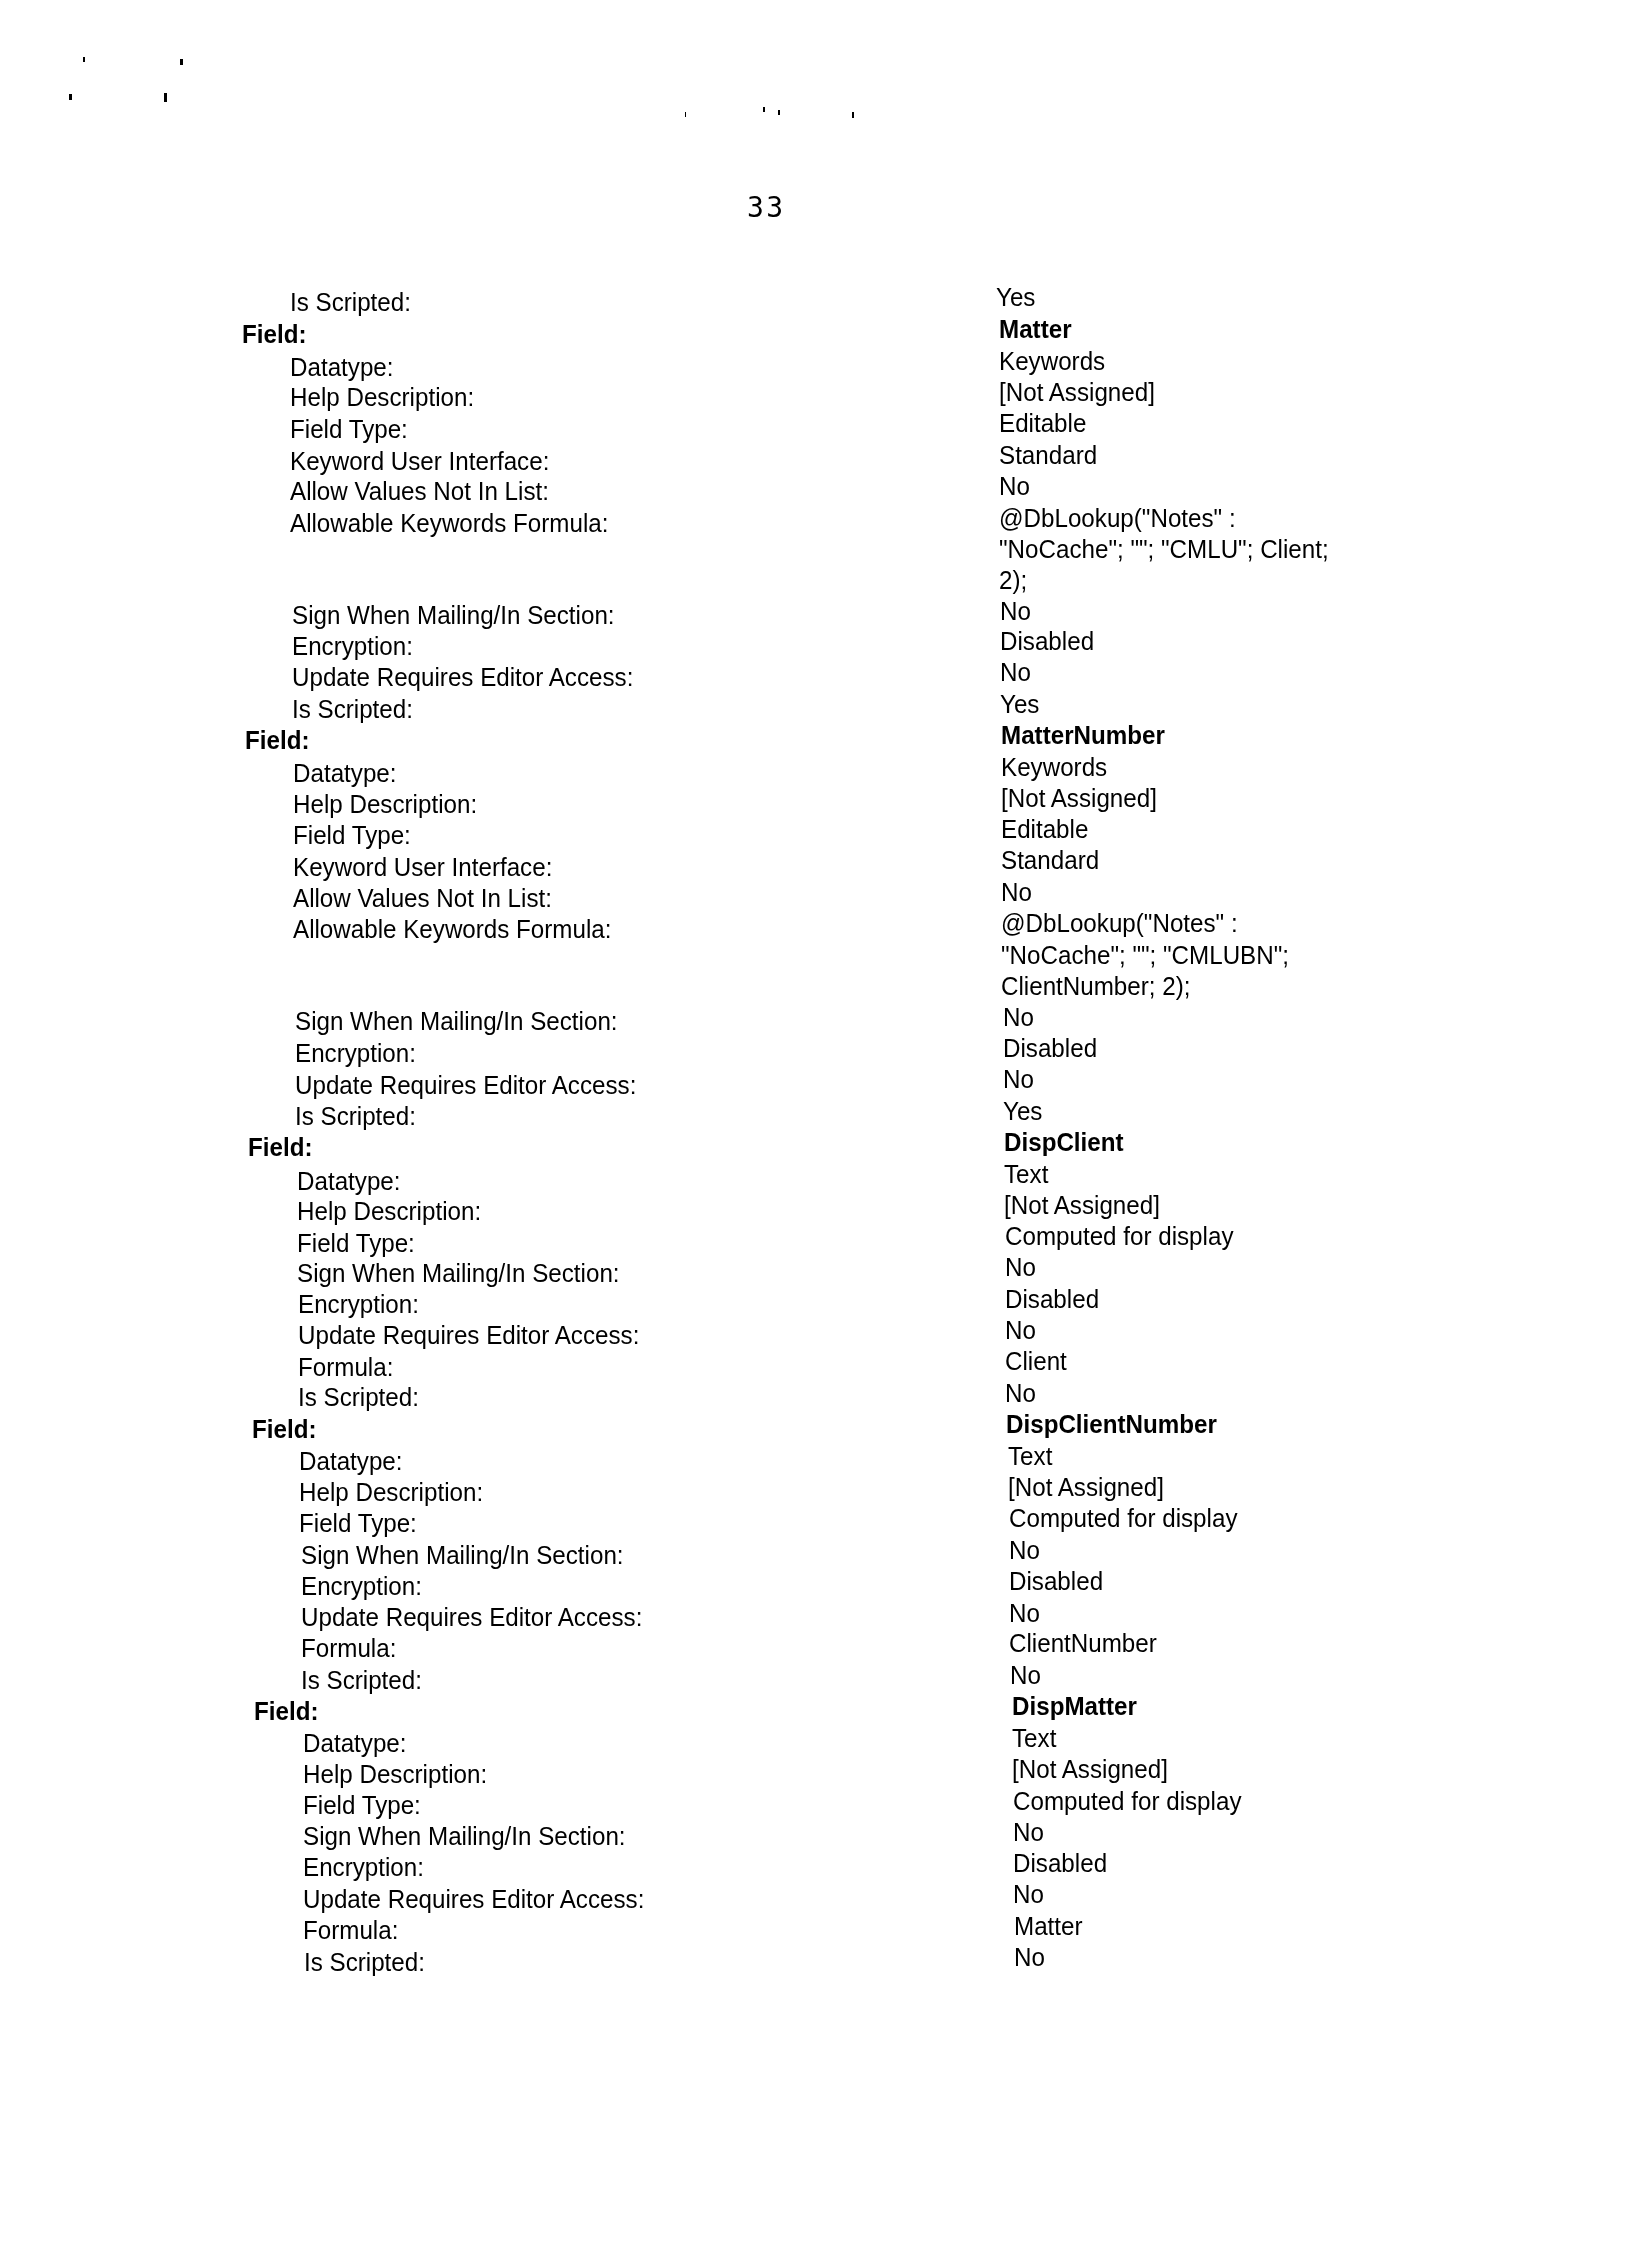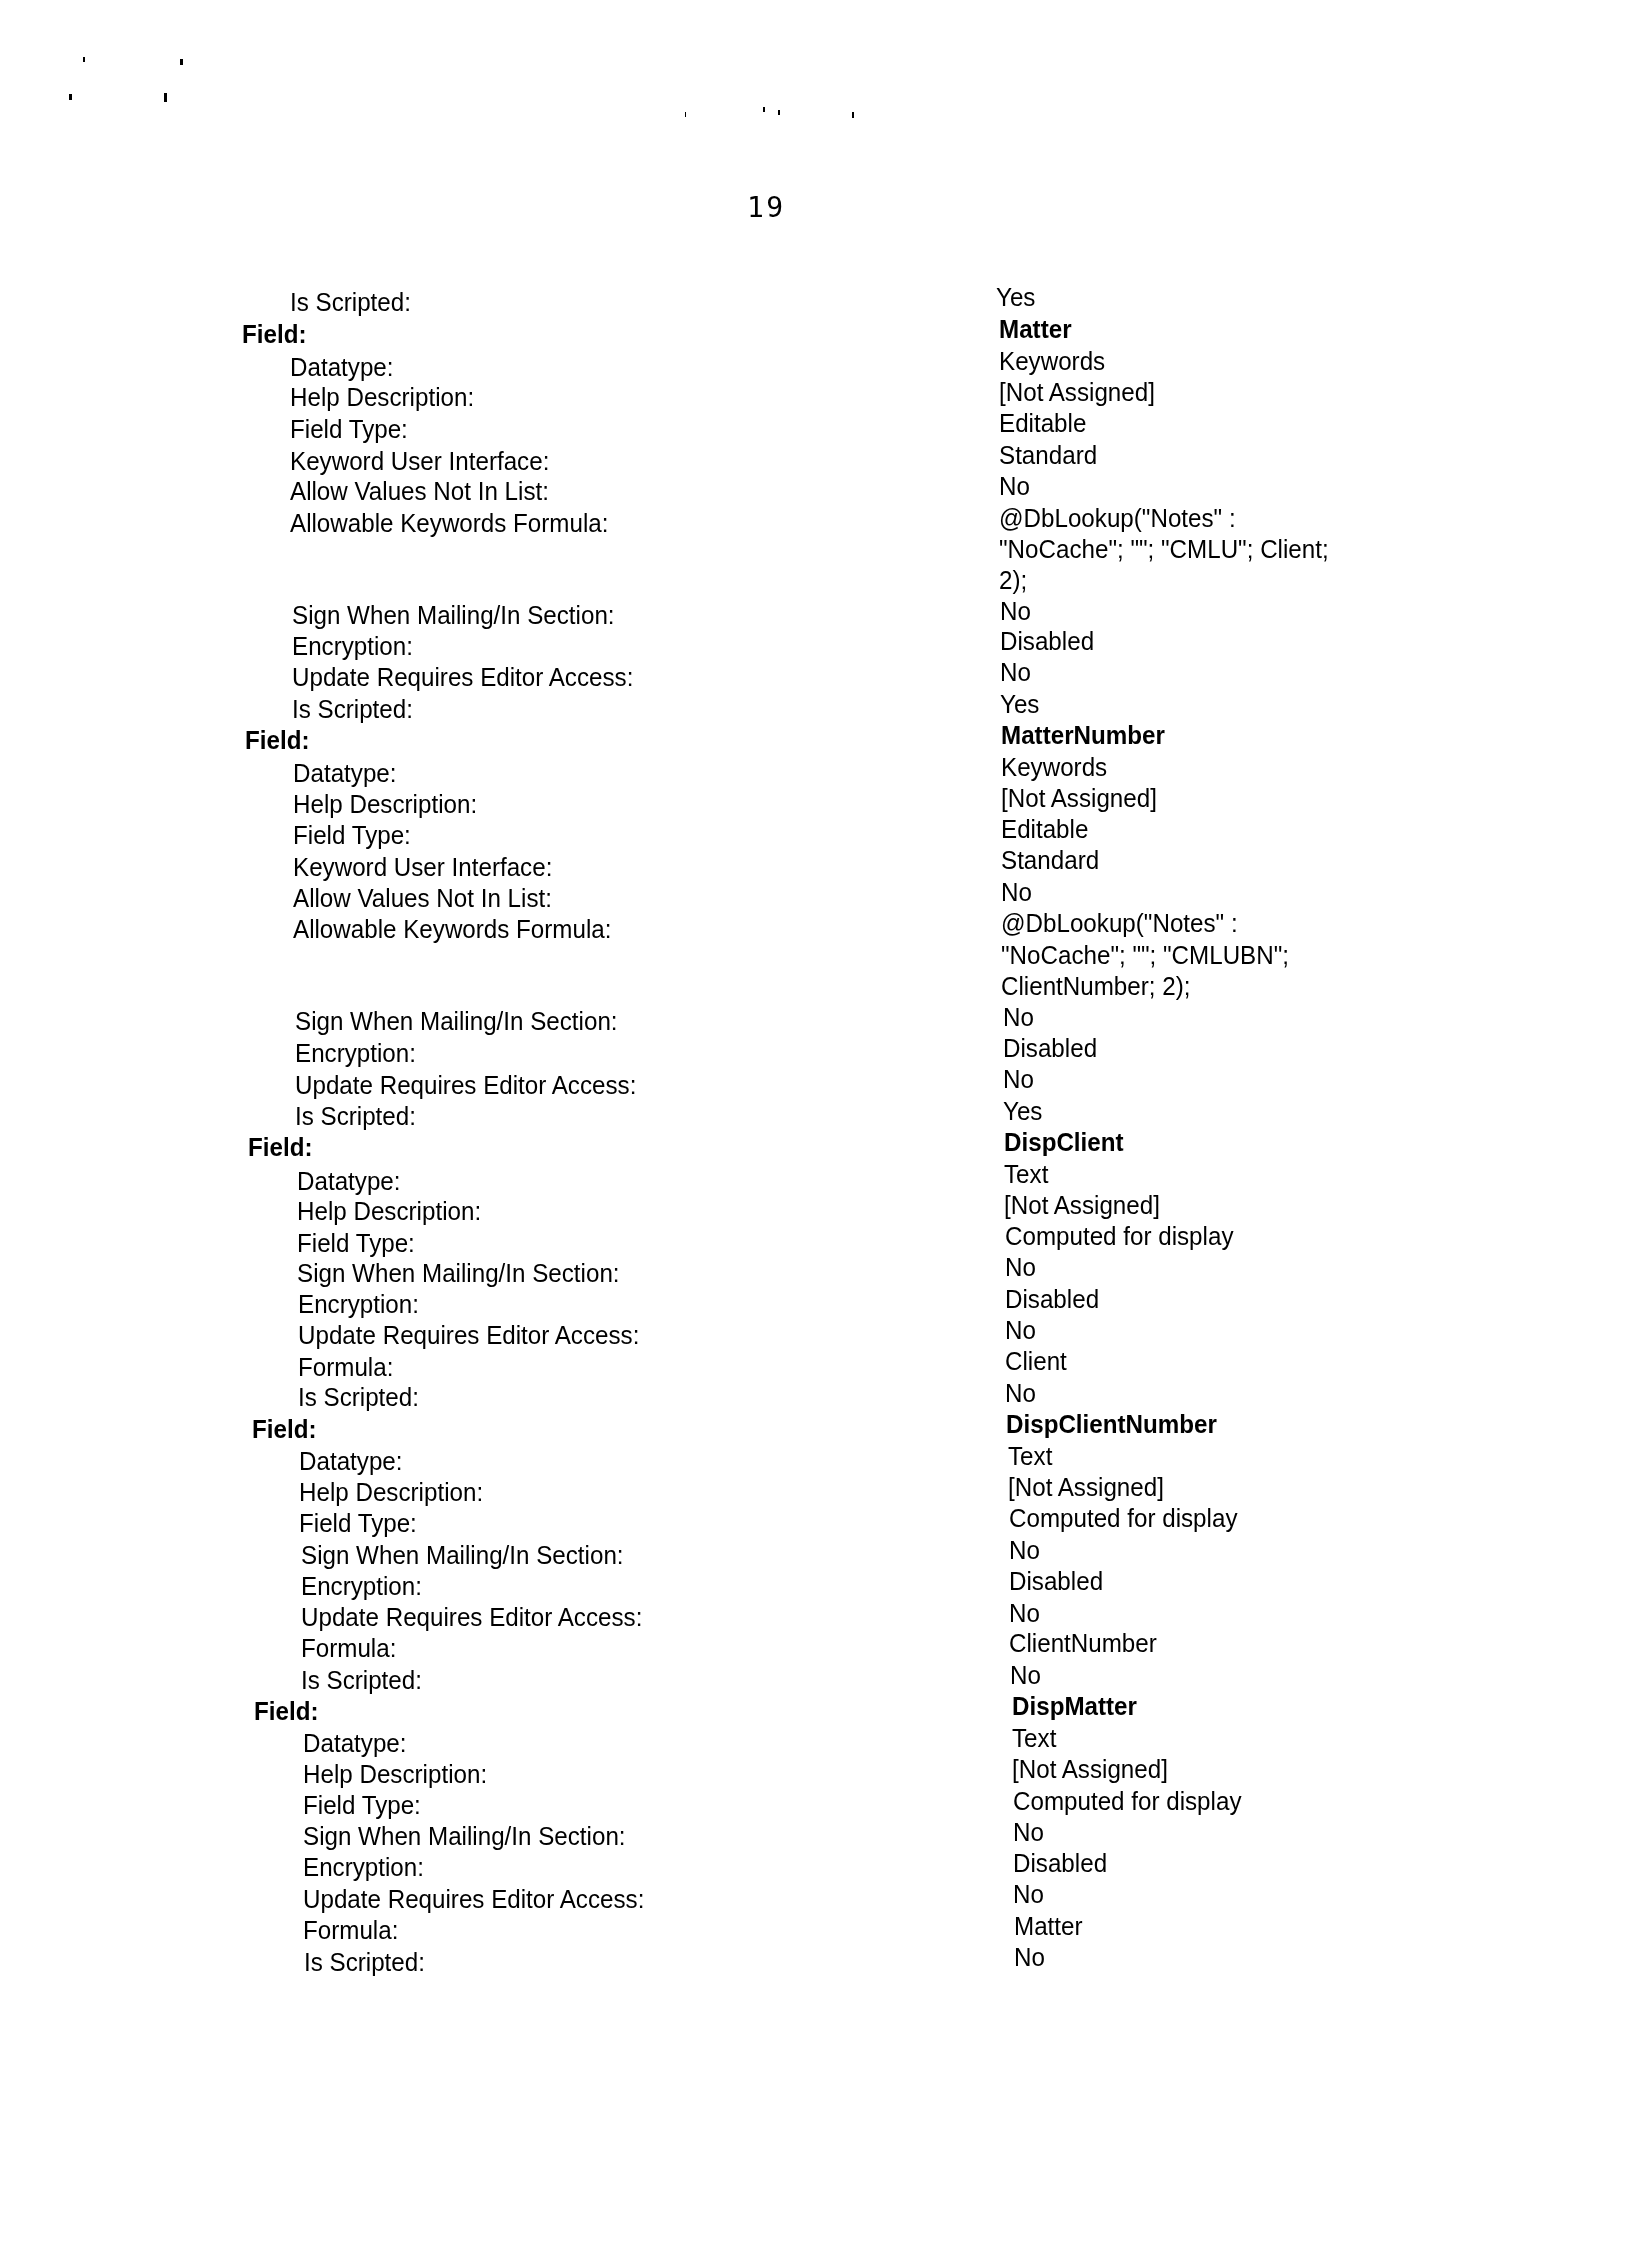--- a/index.html
+++ b/index.html
@@ -7,21 +7,21 @@
          font-family: "Liberation Sans", sans-serif; color: #000; }
   .page-number { position: absolute; left: 747px; top: 191px; font-family: "DejaVu Sans Mono", monospace;
                  font-size: 28px; letter-spacing: 2.5px; }
   .speck { position: absolute; background: #000; }
   .row { position: absolute; font-size: 26px; line-height: 31px; white-space: nowrap; transform: scaleX(0.93); transform-origin: left top; }
   .bold { font-weight: bold; }
 </style>
 </head>
 <body>
 
-<div class="page-number">19</div>
+<div class="page-number">33</div>
 
 <div class="speck" style="left:83px;top:57px;width:1.9px;height:5.1px;"></div>
 <div class="speck" style="left:180px;top:59px;width:3.2px;height:6.4px;"></div>
 <div class="speck" style="left:69px;top:94px;width:3.2px;height:6.4px;"></div>
 <div class="speck" style="left:164px;top:93px;width:3.2px;height:9px;"></div>
 <div class="speck" style="left:685px;top:112px;width:1.3px;height:5.1px;"></div>
 <div class="speck" style="left:763px;top:107px;width:1.9px;height:5.1px;"></div>
 <div class="speck" style="left:778px;top:110px;width:1.9px;height:4.5px;"></div>
 <div class="speck" style="left:852px;top:112px;width:1.9px;height:6.4px;"></div>
 

